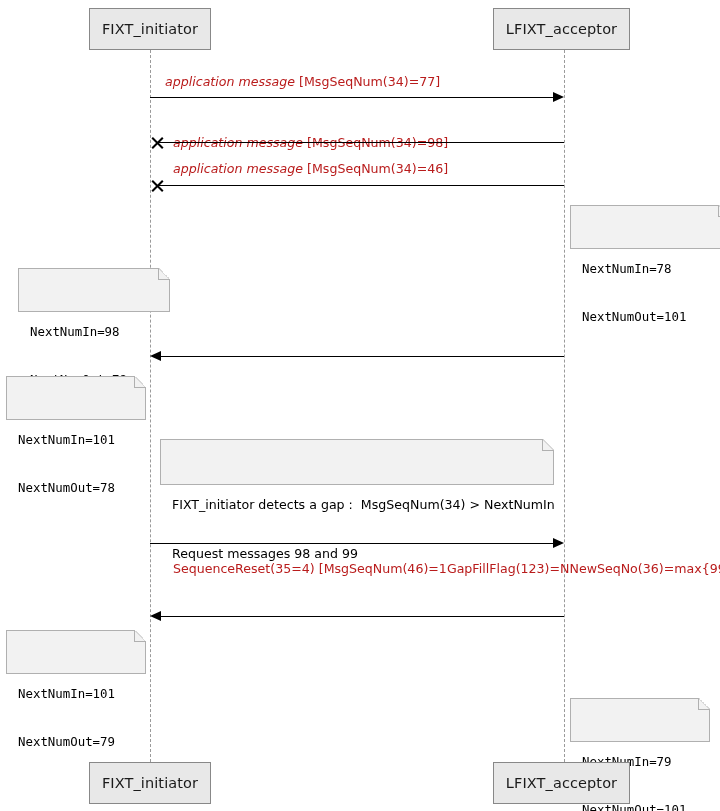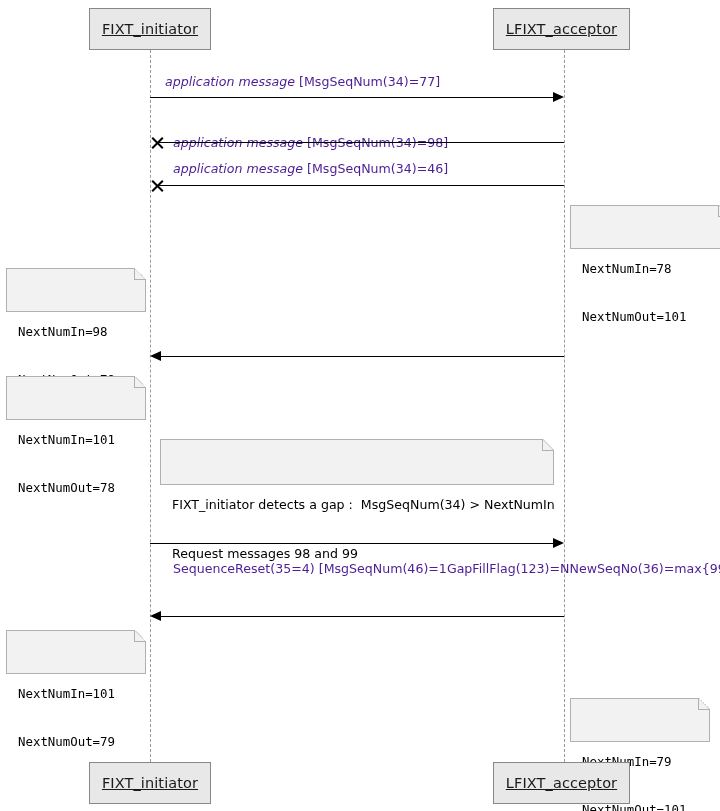--- a/index.html
+++ b/index.html
@@ -25,21 +25,20 @@
     box-sizing: border-box;
     background: #e8e8e8;
     border: 1px solid #888888;
     display: flex;
     align-items: center;
     justify-content: center;
     font-size: 14.5px;
     color: #1a1a1a;
     letter-spacing: 0.1px;
     white-space: nowrap;
-    text-decoration: underline;
   }
 
   
   .lifeline {
     position: absolute;
     width: 0;
     border-left: 1px dashed #9a9a9a;
   }
 
   
@@ -61,21 +60,21 @@
   .arrowhead.left {
     border-top: 5px solid transparent;
     border-bottom: 5px solid transparent;
     border-right: 11px solid #000000;
   }
   .msg-label {
     position: absolute;
     font-size: 12.6px;
     line-height: 15.5px;
     white-space: pre;
-    color: #4c1d95;
+    color: #b91c1c;
   }
   .msg-label .it { font-style: italic; }
 
   
   .lost-x {
     position: absolute;
     width: 15px;
     height: 15px;
   }
   .lost-x::before, .lost-x::after {
@@ -149,21 +148,21 @@
   <div class="msg-label" style="left:173px; top:161px;"><span class="it">application message</span><span> [MsgSeqNum(34)=46]</span></div>
   <div class="msg-line" style="left:157px; top:185px; width:407px;"></div>
   <div class="lost-x" style="left:150px; top:178px;"></div>
 
   <div class="note mono" style="left:570px; top:205px; width:160px; height:44px;">
     <span class="fold"></span>
     <span class="txt">NextNumIn=78</span>
     <span class="txt">NextNumOut=101</span>
   </div>
 
-  <div class="note mono" style="left:6px; top:268px; width:140px; height:44px;">
+  <div class="note mono" style="left:18px; top:268px; width:152px; height:44px;">
     <span class="fold"></span>
     <span class="txt">NextNumIn=98</span>
     <span class="txt">NextNumOut=78</span>
   </div>
 
   <div class="msg-line" style="left:161px; top:356px; width:403px;"></div>
   <div class="arrowhead left" style="left:150px; top:351px;"></div>
 
   <div class="note mono" style="left:6px; top:376px; width:140px; height:44px;">
     <span class="fold"></span>

